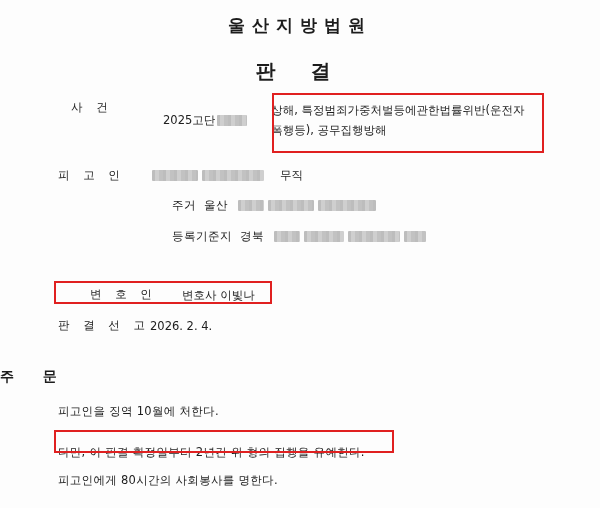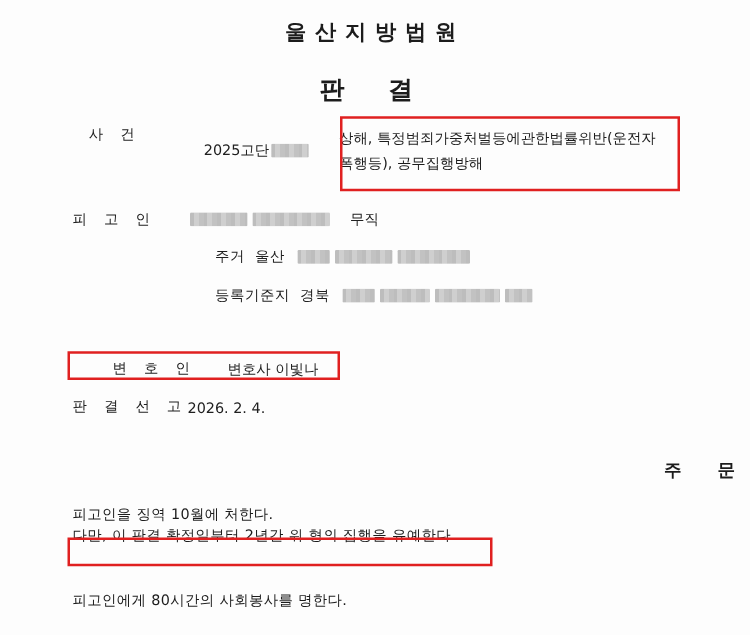--- a/index.html
+++ b/index.html
@@ -43,21 +43,21 @@
     font-size: 20px;
     font-weight: bold;
     letter-spacing: 14px;
     color: #1c1c1c;
   }
   .section-title {
     position: absolute;
     top: 368px;
     left: 0;
     width: 600px;
-    text-align: right;
+    text-align: left;
     font-size: 14px;
     font-weight: bold;
     letter-spacing: 12px;
     color: #1c1c1c;
   }
 
   
   .row {
     position: absolute;
     display: flex;
@@ -182,20 +182,20 @@
   </div>
 
   <div class="row" style="top:318px; left:58px;">
     <div class="label">판 결 선 고</div>
     <div class="value">2026. 2. 4.</div>
   </div>
 
   <div class="section-title">주     문</div>
 
   <div class="body-line" style="top:404px; left:58px;text-align:right;">피고인을 징역 10월에 처한다.</div>
-  <div class="body-line" style="top:421px; left:58px;text-align:center;">다만, 이 판결 확정일부터 2년간 위 형의 집행을 유예한다.</div>
+  <div class="body-line" style="top:445px; left:58px;text-align:center;">다만, 이 판결 확정일부터 2년간 위 형의 집행을 유예한다.</div>
   <div class="body-line" style="top:473px; left:58px;">피고인에게 80시간의 사회봉사를 명한다.</div>
 
   <div class="redbox" style="top:93px; left:272px; width:272px; height:60px;"></div>
   <div class="redbox" style="top:281px; left:54px; width:218px; height:23px;"></div>
   <div class="redbox" style="top:430px; left:54px; width:340px; height:23px;"></div>
 
 </div>
 
 </body></html>

